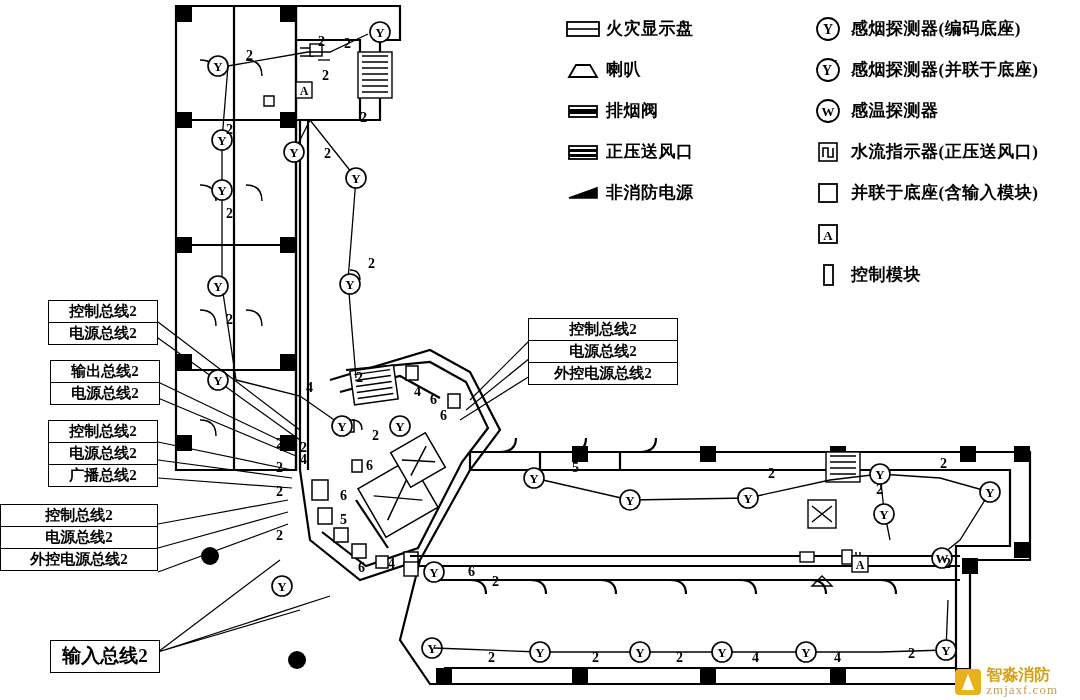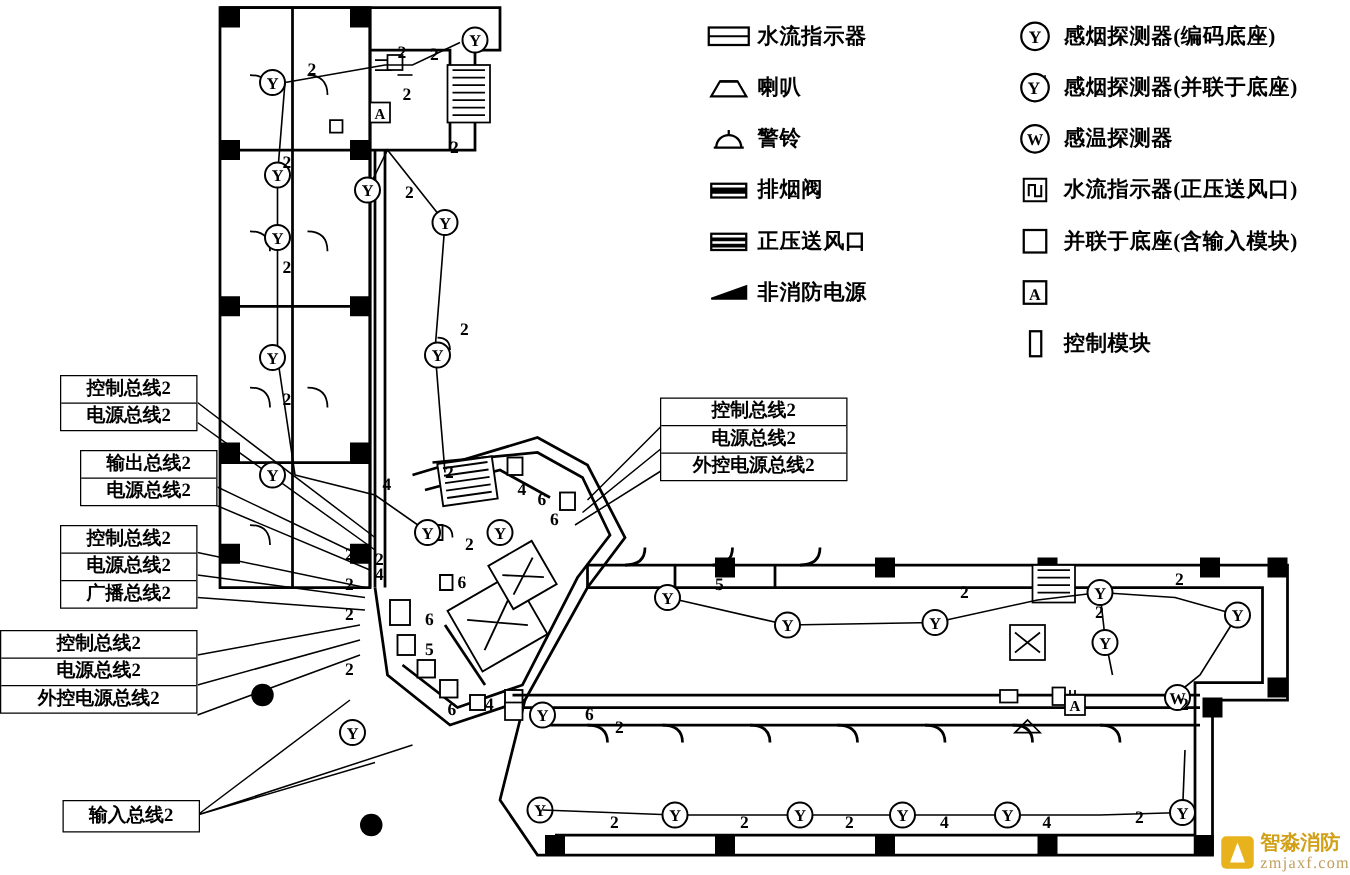--- a/index.html
+++ b/index.html
@@ -76,31 +76,31 @@
     border-bottom: 1.6px solid #000;
     white-space: nowrap;
     line-height: 18px;
   }
   .tag-line:last-child { border-bottom: none; }
   .single-tag {
     position: absolute;
     border: 1.6px solid #000;
     background: #fff;
     font-family: "Liberation Serif", serif;
-    font-size: 15px;
+    font-size: 19px;
     font-weight: bold;
     color: #000;
     text-align: center;
     padding: 2px 6px 3px 6px;
     white-space: nowrap;
     box-sizing: border-box;
   }
   .watermark {
     position: absolute;
-    right: 0;
+    right: 22px;
     bottom: 4px;
     display: flex;
     align-items: center;
     gap: 5px;
   }
   .wm-badge {
     width: 26px;
     height: 26px;
     background: #e8b21c;
     border-radius: 4px;
@@ -419,21 +419,21 @@
       <text x="860" y="569" text-anchor="middle" font-family="Liberation Serif, serif" font-size="12" font-weight="bold">A</text>
       <rect x="404" y="562" width="14" height="14" fill="#fff" stroke="#000" stroke-width="1.4"></rect>
     </g>
   </svg>
 
   <div class="tag-group" style="left:48px; top:300px; width:110px;">
     <div class="tag-line">控制总线2</div>
     <div class="tag-line">电源总线2</div>
   </div>
 
-  <div class="tag-group" style="left:64px; top:360px; width:110px;">
+  <div class="tag-group" style="left:50px; top:360px; width:110px;">
     <div class="tag-line">输出总线2</div>
     <div class="tag-line">电源总线2</div>
   </div>
 
   <div class="tag-group" style="left:48px; top:420px; width:110px;">
     <div class="tag-line">控制总线2</div>
     <div class="tag-line">电源总线2</div>
     <div class="tag-line">广播总线2</div>
   </div>
 
@@ -455,43 +455,33 @@
 
     <div class="legend-col left">
 
       <div class="legend-row">
         <div class="legend-sym">
           <svg class="sym-svg" width="36" height="22" viewBox="0 0 36 22">
             <rect x="2" y="4" width="32" height="14" fill="#fff" stroke="#000" stroke-width="1.8"></rect>
             <line x1="2" y1="11" x2="34" y2="11" stroke="#000" stroke-width="1.6"></line>
           </svg>
         </div>
-        <div class="legend-label">水流指示器</div>
+        <div class="legend-label">火灾显示盘</div>
       </div>
 
       <div class="legend-row">
         <div class="legend-sym">
           <svg class="sym-svg" width="36" height="22" viewBox="0 0 36 22">
             <path d="M4 18 L11 6 L25 6 L32 18 Z" fill="#fff" stroke="#000" stroke-width="1.8"></path>
             <line x1="11" y1="6" x2="25" y2="6" stroke="#000" stroke-width="1.8"></line>
           </svg>
         </div>
         <div class="legend-label">喇叭</div>
       </div>
 
-      <div class="legend-row">
-        <div class="legend-sym">
-          <svg class="sym-svg" width="36" height="22" viewBox="0 0 36 22">
-            <path d="M8 18 A10 10 0 0 1 28 18" fill="#fff" stroke="#000" stroke-width="1.8"></path>
-            <line x1="6" y1="18" x2="30" y2="18" stroke="#000" stroke-width="1.8"></line>
-            <line x1="18" y1="4" x2="18" y2="8" stroke="#000" stroke-width="1.8"></line>
-          </svg>
-        </div>
-        <div class="legend-label">警铃</div>
-      </div>
 
       <div class="legend-row">
         <div class="legend-sym">
           <svg class="sym-svg" width="36" height="22" viewBox="0 0 36 22">
             <rect x="4" y="6" width="28" height="11" fill="#fff" stroke="#000" stroke-width="1.8"></rect>
             <rect x="4" y="9" width="28" height="5" fill="#000"></rect>
           </svg>
         </div>
         <div class="legend-label">排烟阀</div>
       </div>

